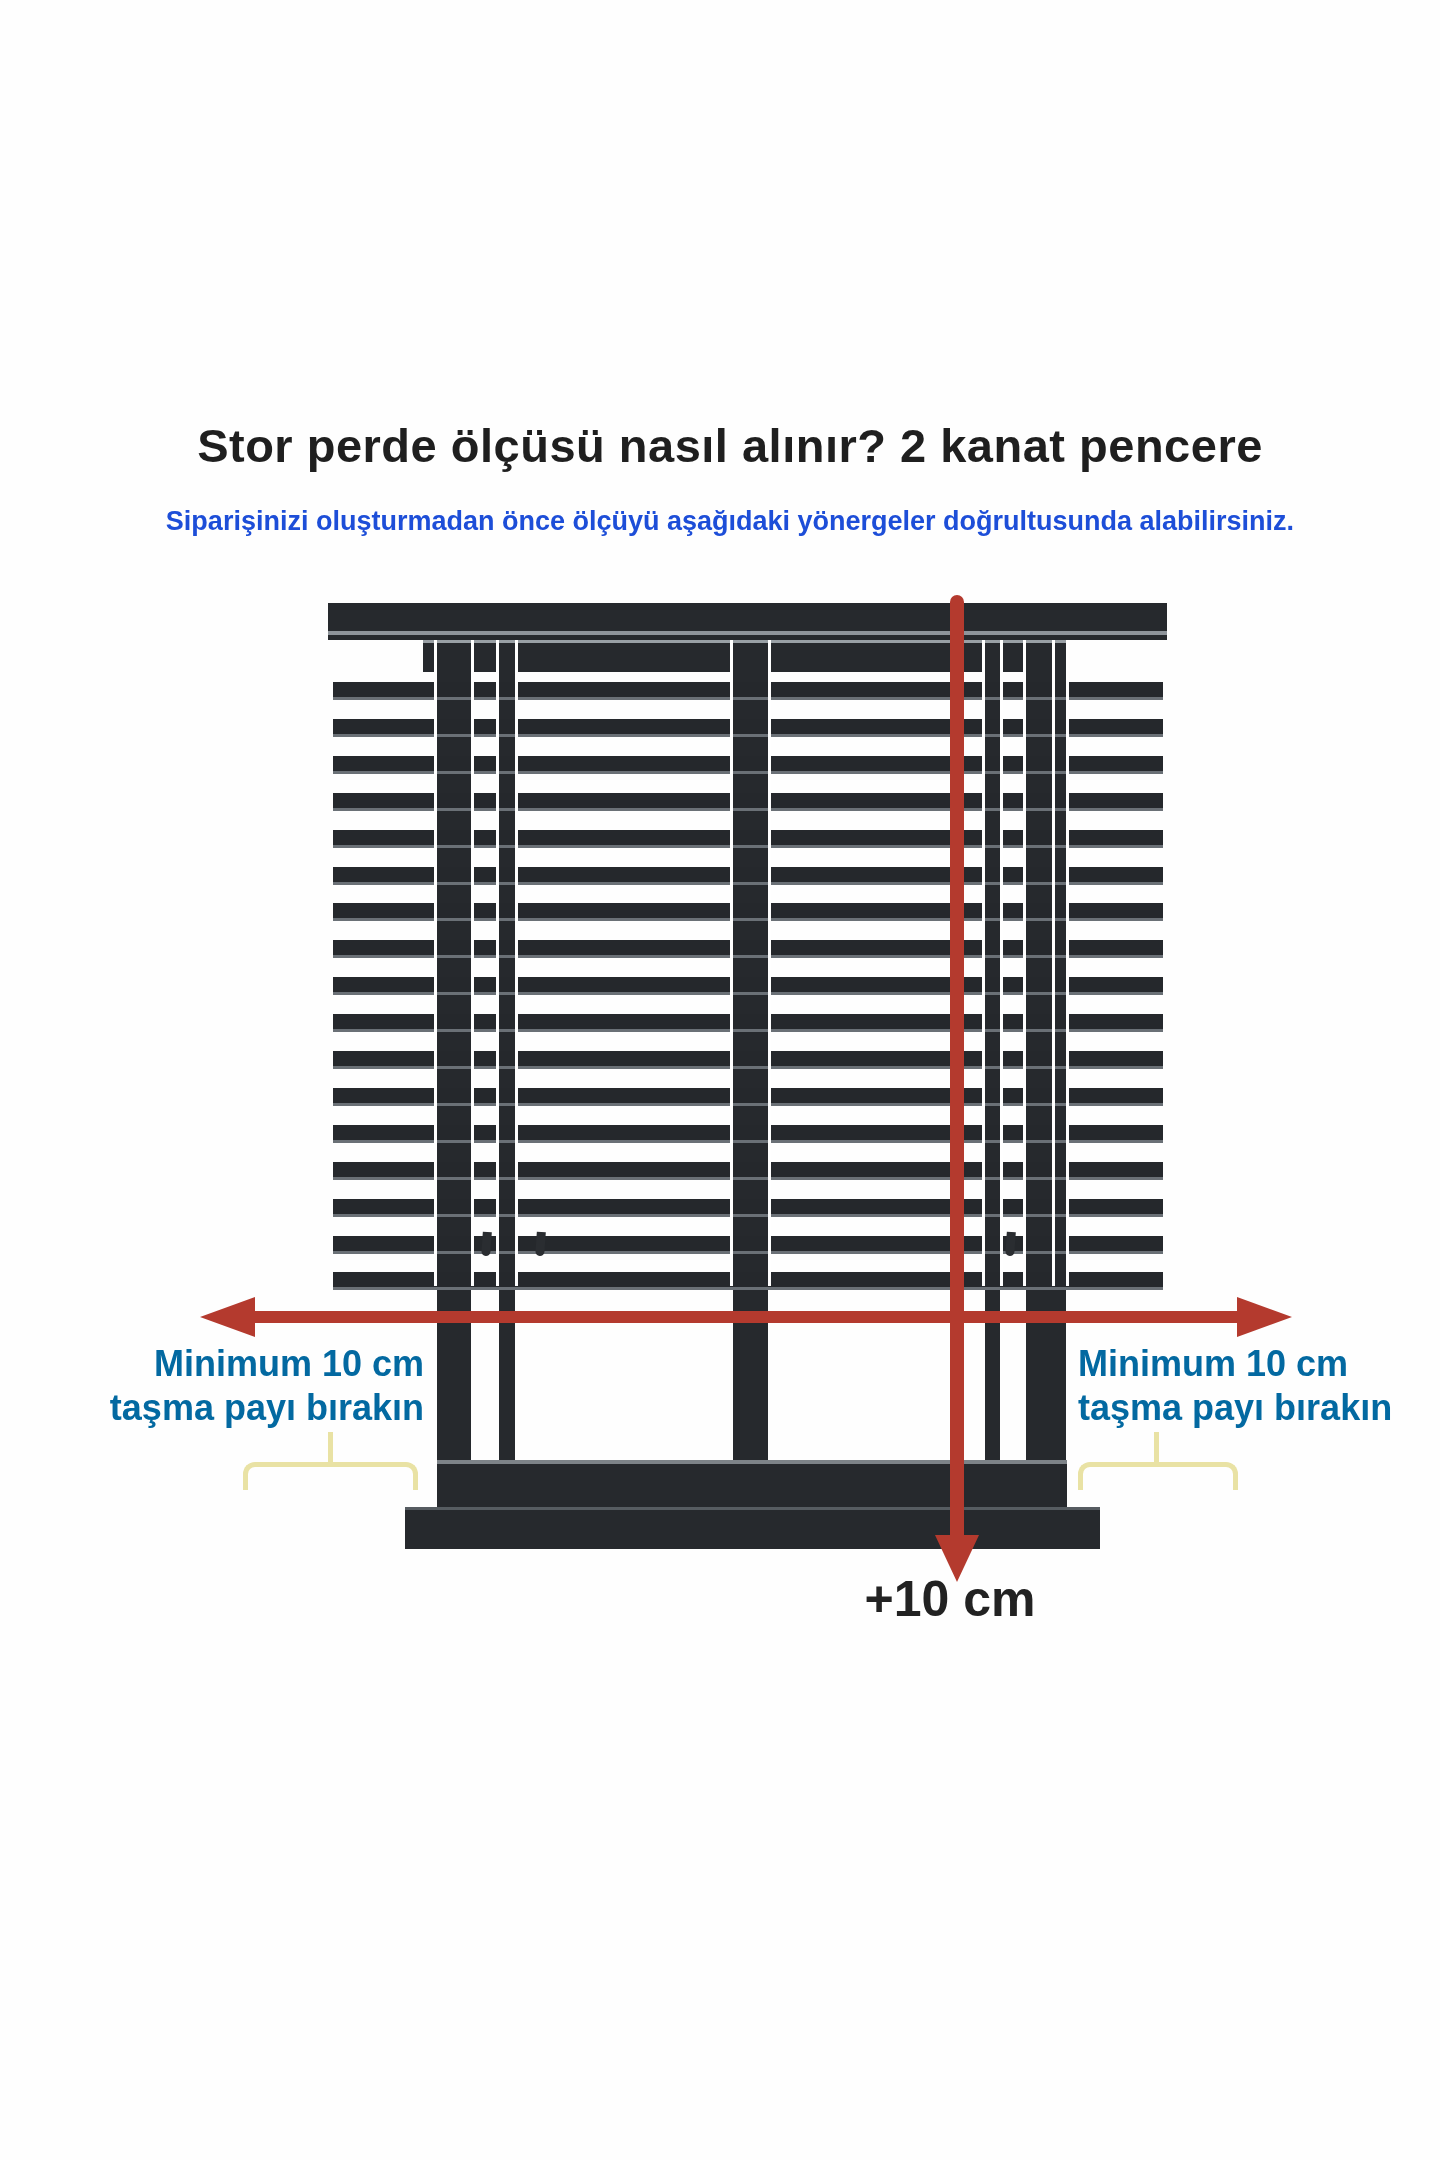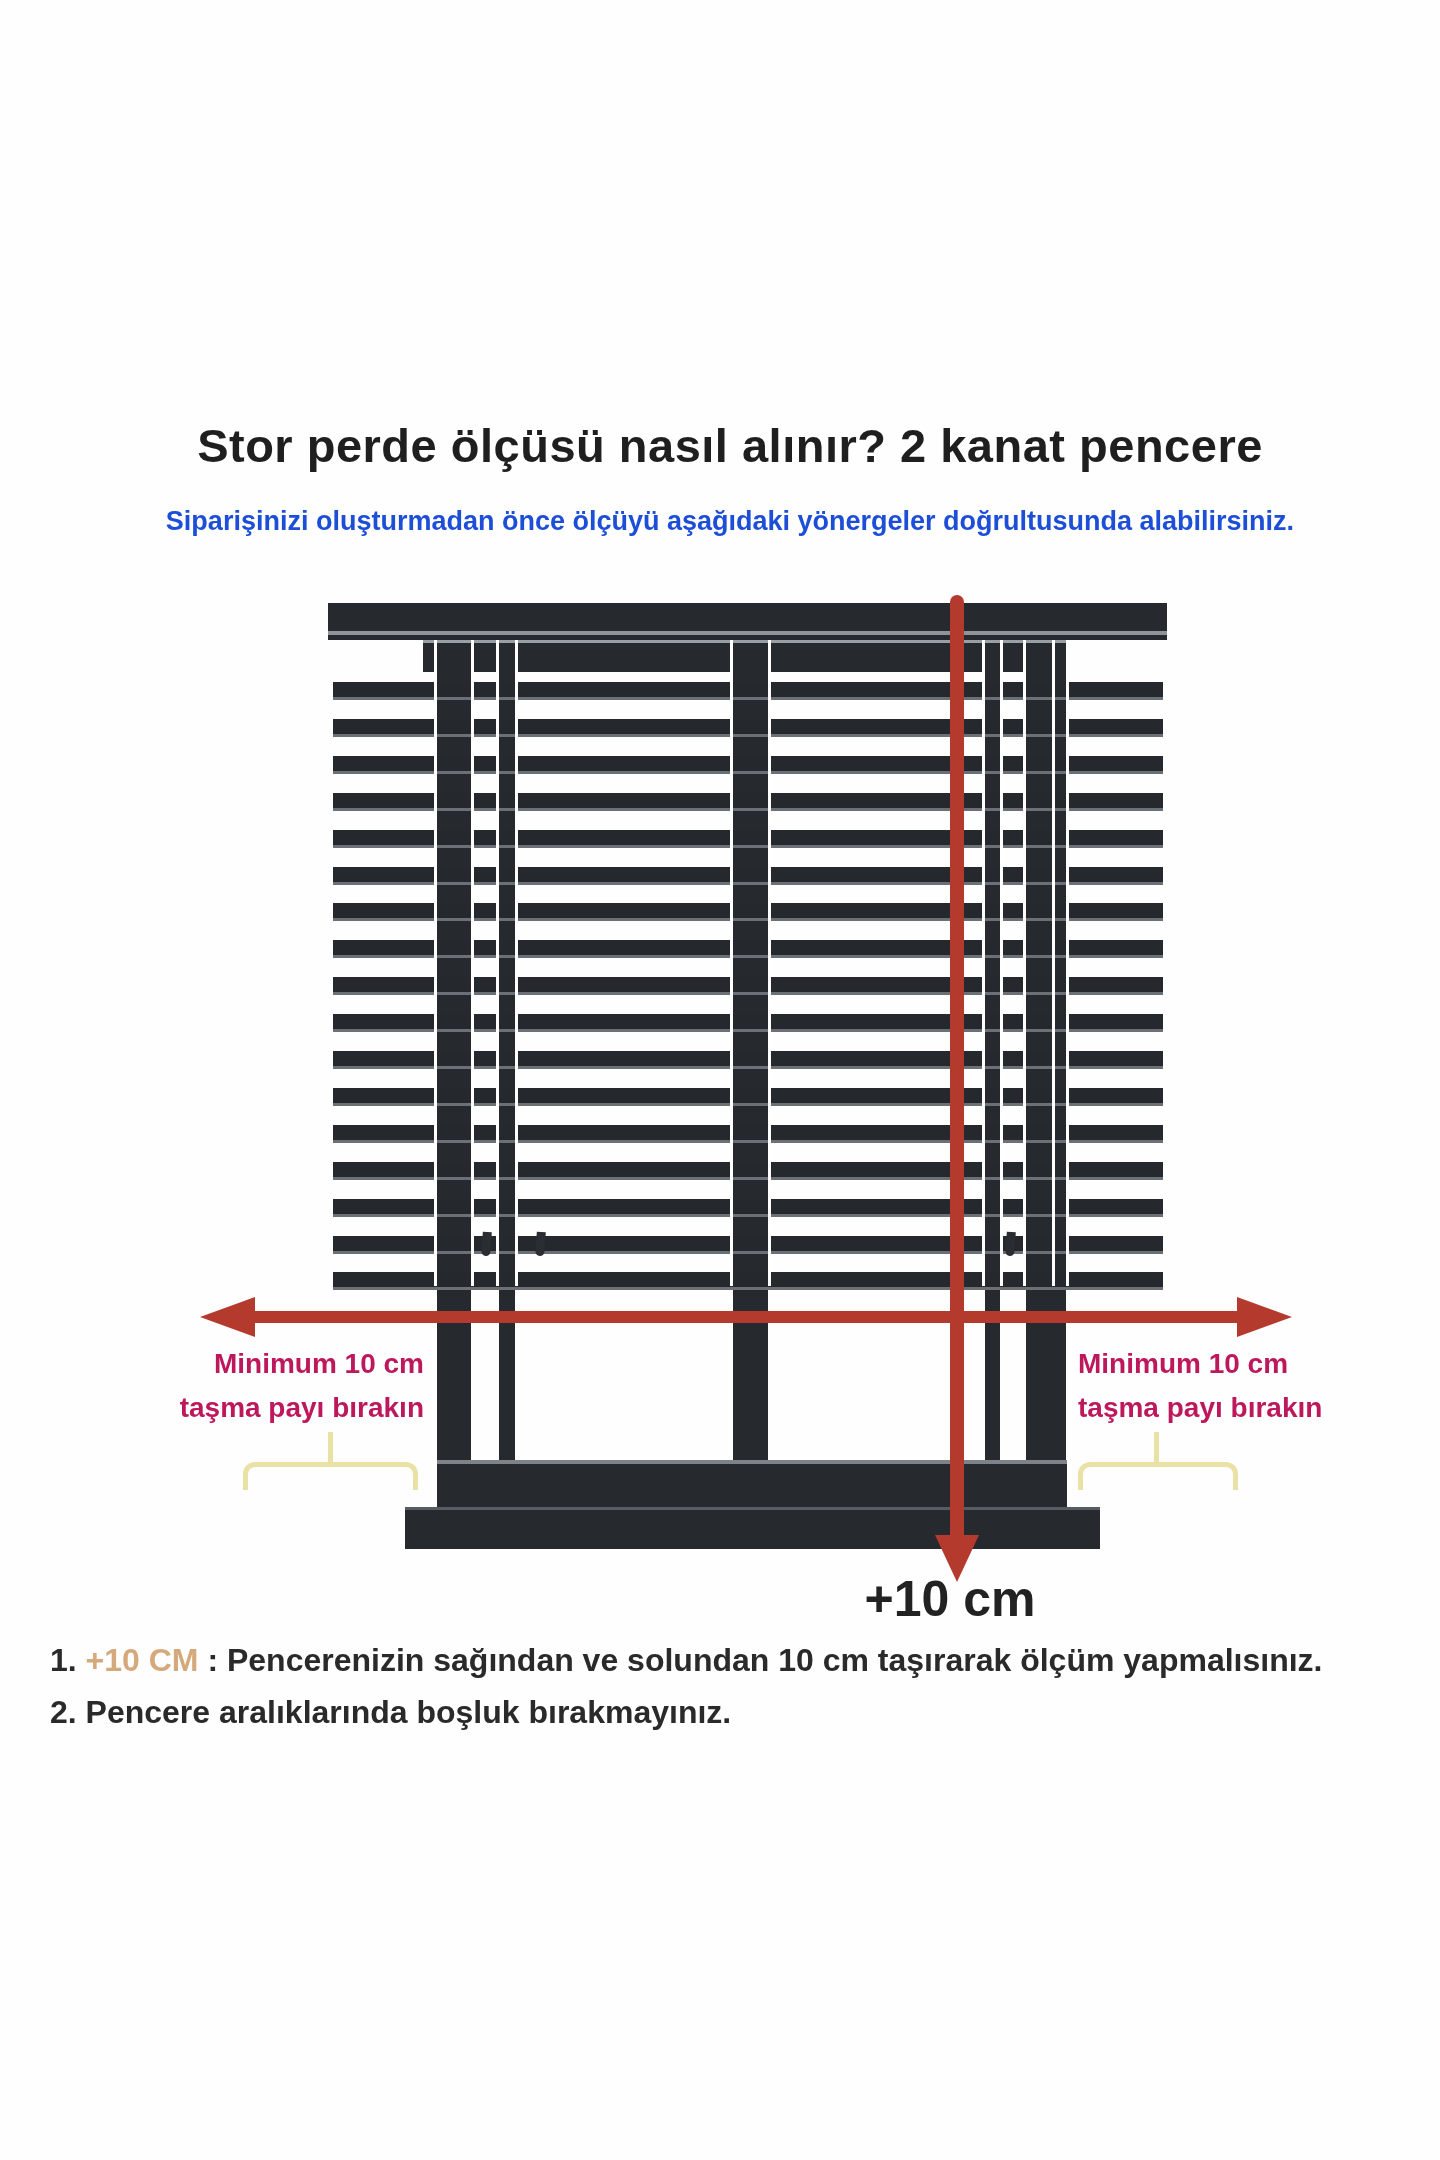--- a/index.html
+++ b/index.html
@@ -49,21 +49,21 @@
   .v-shaft{left:950px;top:595px;width:14px;height:940px;background:var(--red);border-radius:7px 7px 0 0;z-index:50;}
   .v-head{left:935px;top:1535px;width:0;height:0;z-index:50;
     border-left:22px solid transparent;border-right:22px solid transparent;border-top:47px solid var(--red);}
   .h-shaft{left:255px;top:1311px;width:982px;height:12px;background:var(--red);z-index:50;}
   .h-head-l{left:200px;top:1297px;width:0;height:0;z-index:50;
     border-top:20px solid transparent;border-bottom:20px solid transparent;border-right:55px solid var(--red);}
   .h-head-r{left:1237px;top:1297px;width:0;height:0;z-index:50;
     border-top:20px solid transparent;border-bottom:20px solid transparent;border-left:55px solid var(--red);}
 
   
-  .side-label{z-index:60;font-size:28px;font-weight:600;color:#be185d;line-height:44px;white-space:nowrap;}
+  .side-label{z-index:60;font-size:36px;font-weight:600;color:#0369a1;line-height:44px;white-space:nowrap;}
   .label-left{left:100px;top:1342px;width:324px;text-align:right;}
   .label-right{left:1078px;top:1342px;text-align:left;}
   .plus-label{left:830px;top:1570px;width:240px;text-align:center;z-index:60;
     font-size:50px;font-weight:600;color:#222;}
 
   
   .brace{z-index:55;}
   .brace .stem{position:absolute;top:0;width:5px;height:34px;background:var(--brace);}
   .brace .bar{position:absolute;top:30px;left:12px;right:12px;height:5px;background:var(--brace);}
   .brace .hook-l{position:absolute;top:30px;left:0;width:16px;height:28px;
@@ -159,18 +159,14 @@
       <div class="hook-r"></div>
     </div>
     <div class="abs brace brace-right">
       <div class="stem" style="left:76px;"></div>
       <div class="bar"></div>
       <div class="hook-l"></div>
       <div class="hook-r"></div>
     </div>
   </div>
 
-  <div class="abs instructions">
-    <div><span>1.</span> <span class="hl">+10 CM</span><span> : </span><span>Pencerenizin sağından ve solundan 10 cm taşırarak ölçüm yapmalısınız.</span></div>
-    <div><span>2.</span> <span>Pencere aralıklarında boşluk bırakmayınız.</span></div>
-  </div>
 
 </div>
 
 </body></html>

